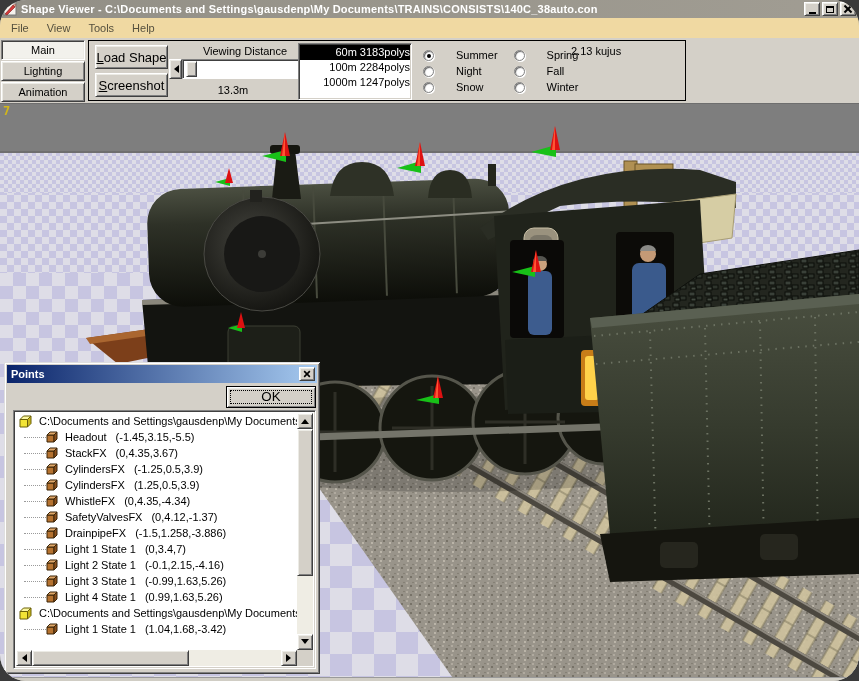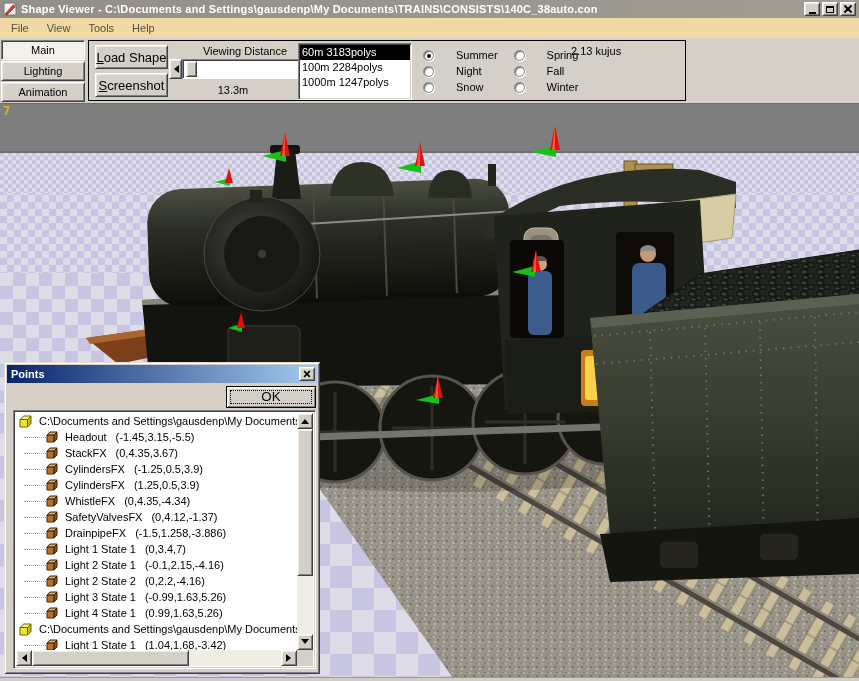--- a/index.html
+++ b/index.html
@@ -1,18 +1,18 @@
 <!DOCTYPE html>
 <html><head>
 <meta charset="utf-8">
 <style>
   * { margin:0; padding:0; box-sizing:border-box; }
   html,body { background:#3a3a3a; }
   body { font-family:"Liberation Sans", sans-serif; font-size:11px; }
-  #window { position:relative; width:859px; height:681px; background:#d4d0c8; overflow:hidden; }
+  #window { position:relative; width:859px; height:681px; background:#d4d0c8; overflow:hidden;border-radius:26px; }
 
   
   .raised { background:#d4d0c8; border:1px solid; border-color:#ffffff #404040 #404040 #ffffff;
             box-shadow: inset 1px 1px 0 #ecebe5, inset -1px -1px 0 #808080; }
   .sunken { background:#ffffff; border:1px solid; border-color:#808080 #ffffff #ffffff #808080;
             box-shadow: inset 1px 1px 0 #404040, inset -1px -1px 0 #d4d0c8; }
 
   
   .titlebar { position:absolute; left:0; top:0; width:859px; height:18px;
               background:linear-gradient(90deg,#928f86,#a19d93); display:flex; align-items:center; }
@@ -48,21 +48,21 @@
   .vd-label { position:absolute; left:86px; top:4px; width:140px; text-align:center; }
   .vd-value { position:absolute; left:74px; top:43px; width:140px; text-align:center; }
   .slider { position:absolute; left:80px; top:18px; width:148px; height:20px; display:flex; }
   .sl-btn { width:13px; height:20px; flex:none; display:flex; align-items:center; justify-content:center; }
   .tri-left { width:0; height:0; border:4px solid transparent; border-right:5px solid #000; margin-left:-3px; }
   .tri-right{ width:0; height:0; border:4px solid transparent; border-left:5px solid #000; margin-right:-3px; }
   .sl-track { position:relative; flex:1; background:#fff; border:1px solid; border-color:#808080 #fff #fff #808080;
               box-shadow: inset 1px 1px 0 #404040; }
   .sl-thumb { position:absolute; left:3px; top:1px; width:11px; height:16px; }
   .lodlist { position:absolute; left:209px; top:2px; width:114px; height:57px; padding:1px 1px;
-             overflow:hidden; }
+             overflow:hidden;text-align:right; }
   .lod-item { height:15px; line-height:15px; padding-left:2px; white-space:nowrap; background:#fff; color:#000; }
   .lod-item.selected { background:#000; color:#fff; }
   .seasons { position:absolute; left:334px; top:6px; display:grid; grid-template-rows:repeat(3,16px);
              grid-auto-flow:column; column-gap:16px; row-gap:0; }
   .season-option { display:flex; align-items:center; gap:22px; height:16px; }
   .radio-circle { position:relative; width:11px; height:11px; border-radius:50%; background:#fff; flex:none;
                   border:1px solid #808080; box-shadow: inset 1px 1px 1px rgba(64,64,64,.8), 1px 1px 0 #fff; }
   .season-option.checked .radio-circle::after { content:""; position:absolute; left:3px; top:3px; width:4px; height:4px;
                   border-radius:50%; background:#000; }
   .tb-status { position:absolute; left:482px; top:4px; width:112px; color:#000; }
@@ -546,31 +546,20 @@
 
             <svg class="cube-child" width="13" height="12" viewBox="0 0 13 12">
               <polygon points="1,4 8,4 8,11 1,11" fill="#b5722f" stroke="#3a2408"></polygon>
               <polygon points="1,4 4,1 11,1 8,4" fill="#e0a768" stroke="#3a2408"></polygon>
               <polygon points="8,4 11,1 11,8 8,11" fill="#8a4f1b" stroke="#3a2408"></polygon>
             </svg>
             <span class="tname">Light 2 State 1</span>
             <span class="tcoords">(-0.1,2.15,-4.16)</span>
           </div>
 
-          <div class="trow child">
-            <span class="connector"></span>
-
-            <svg class="cube-child" width="13" height="12" viewBox="0 0 13 12">
-              <polygon points="1,4 8,4 8,11 1,11" fill="#b5722f" stroke="#3a2408"></polygon>
-              <polygon points="1,4 4,1 11,1 8,4" fill="#e0a768" stroke="#3a2408"></polygon>
-              <polygon points="8,4 11,1 11,8 8,11" fill="#8a4f1b" stroke="#3a2408"></polygon>
-            </svg>
-            <span class="tname">Light 2 State 2</span>
-            <span class="tcoords">(0,2.2,-4.16)</span>
-          </div>
 
           <div class="trow child">
             <span class="connector"></span>
 
             <svg class="cube-child" width="13" height="12" viewBox="0 0 13 12">
               <polygon points="1,4 8,4 8,11 1,11" fill="#b5722f" stroke="#3a2408"></polygon>
               <polygon points="1,4 4,1 11,1 8,4" fill="#e0a768" stroke="#3a2408"></polygon>
               <polygon points="8,4 11,1 11,8 8,11" fill="#8a4f1b" stroke="#3a2408"></polygon>
             </svg>
             <span class="tname">Light 3 State 1</span>

